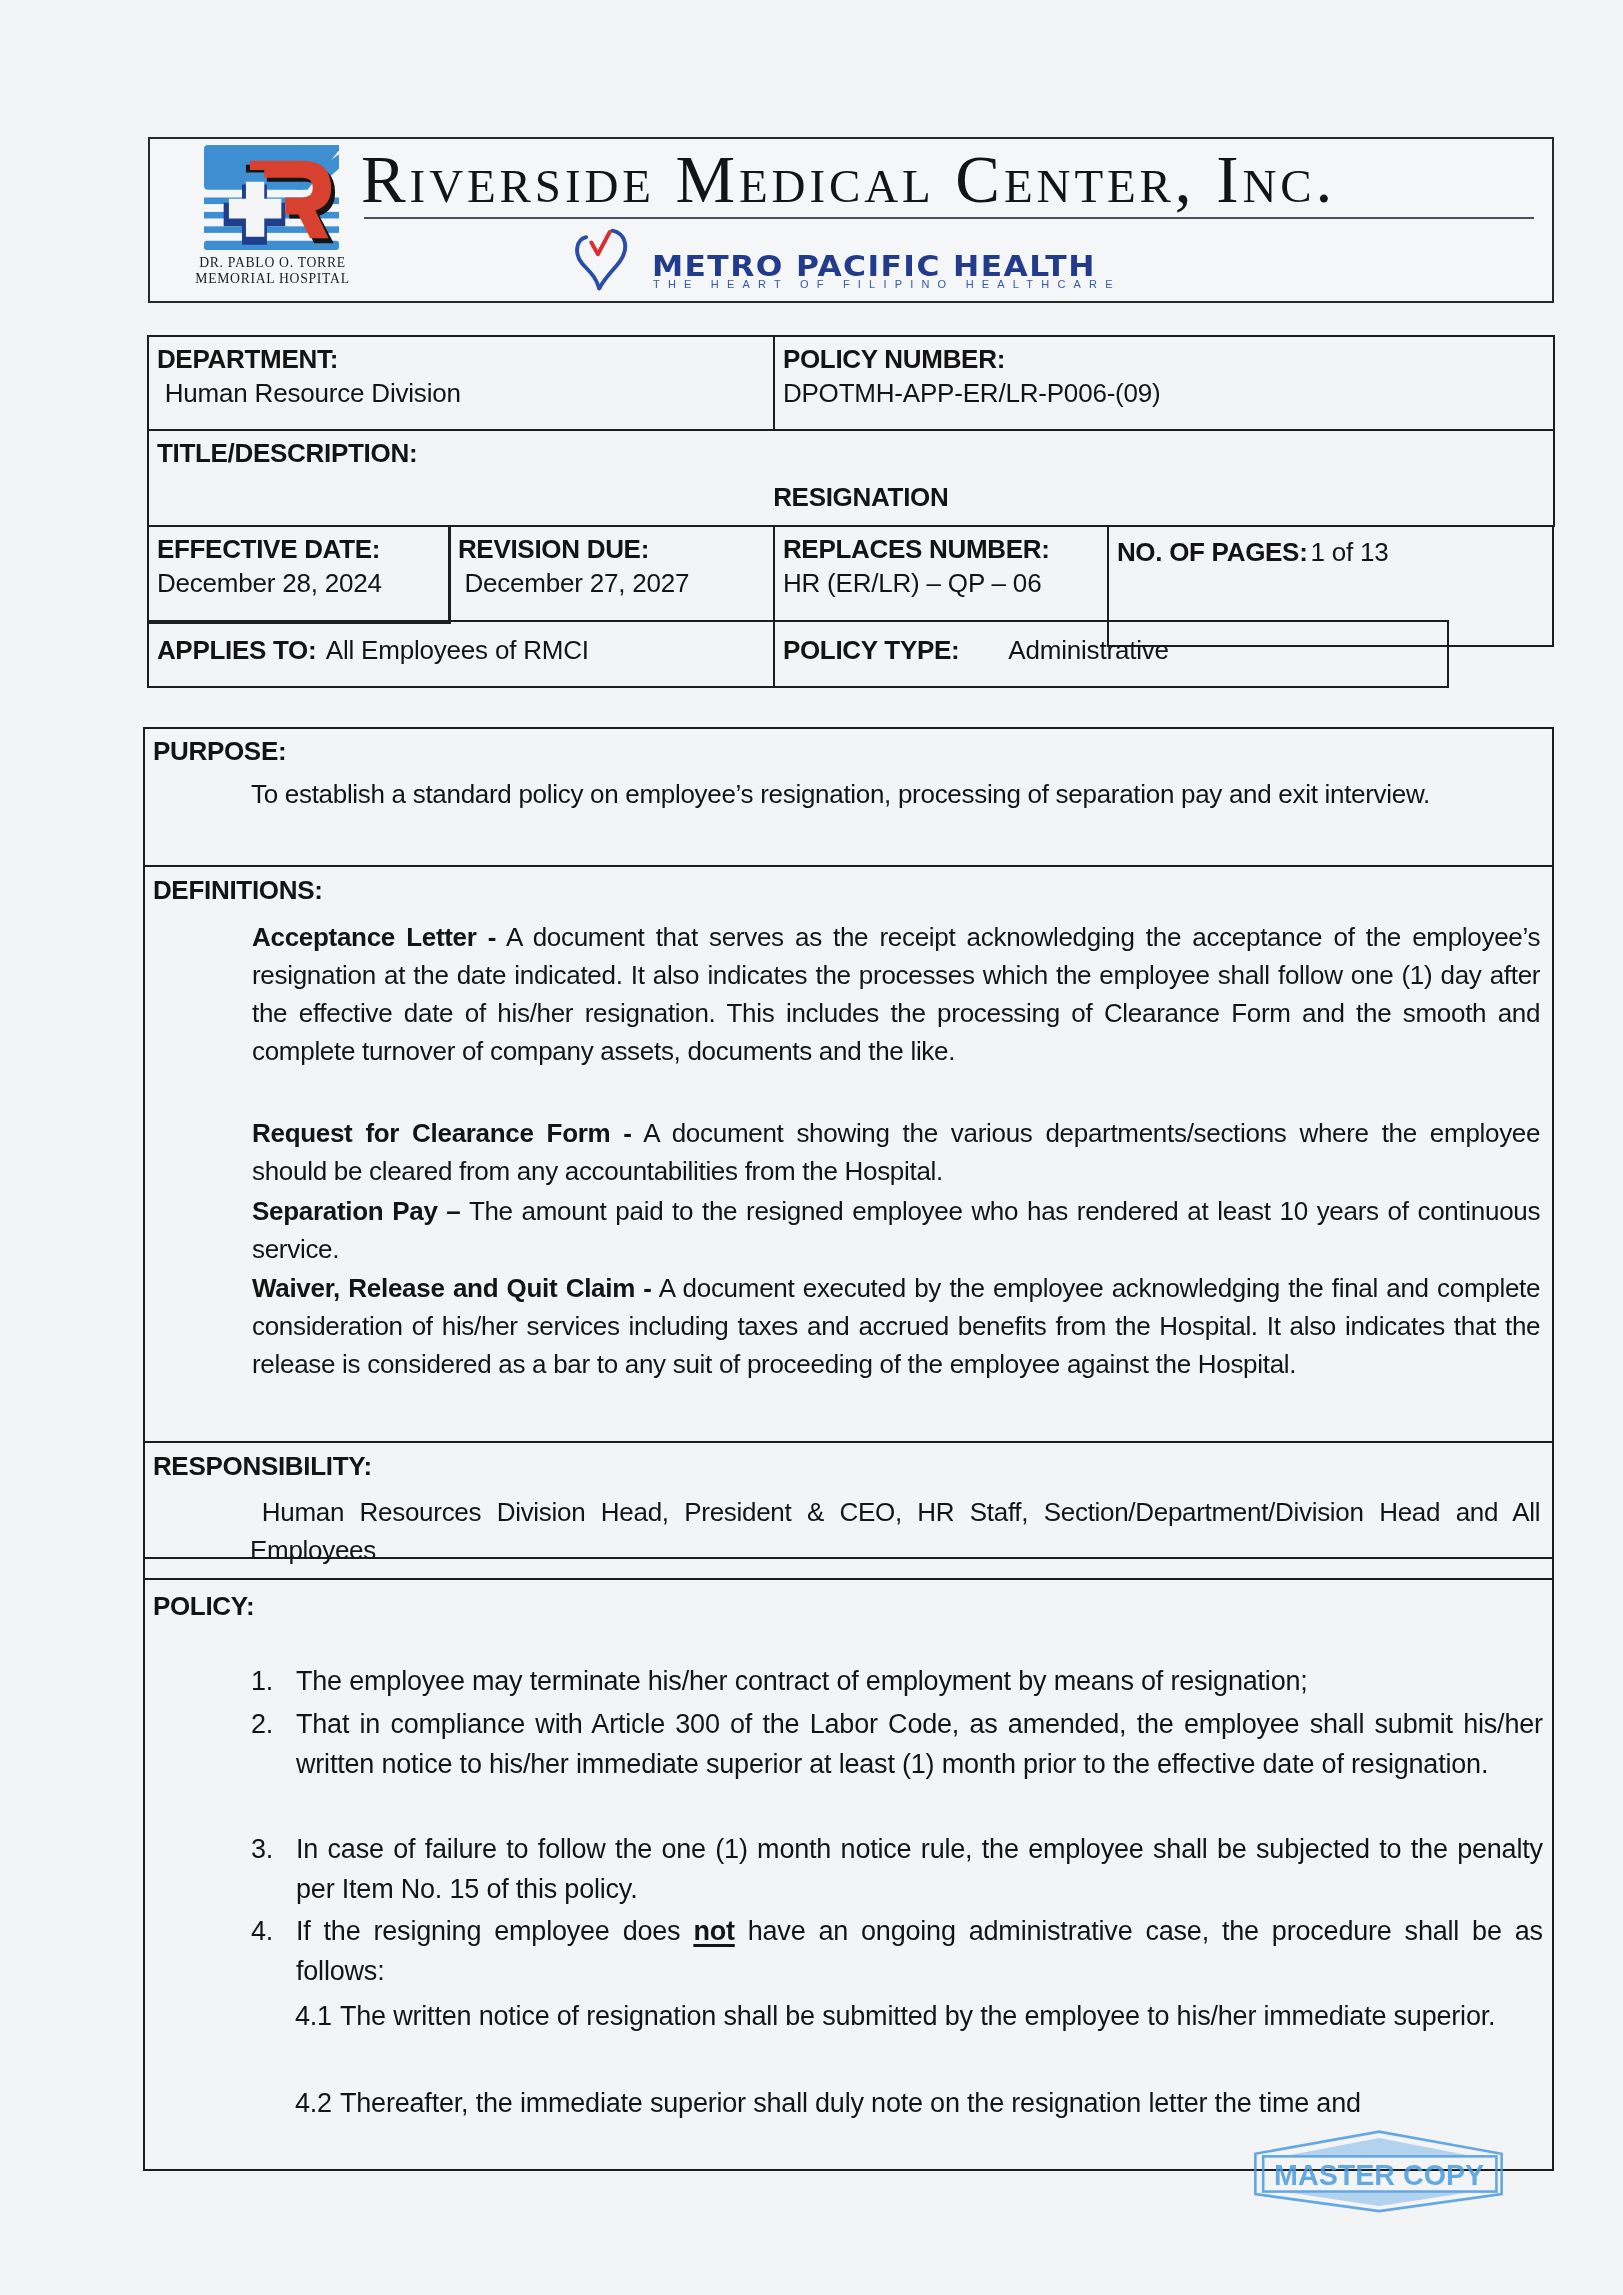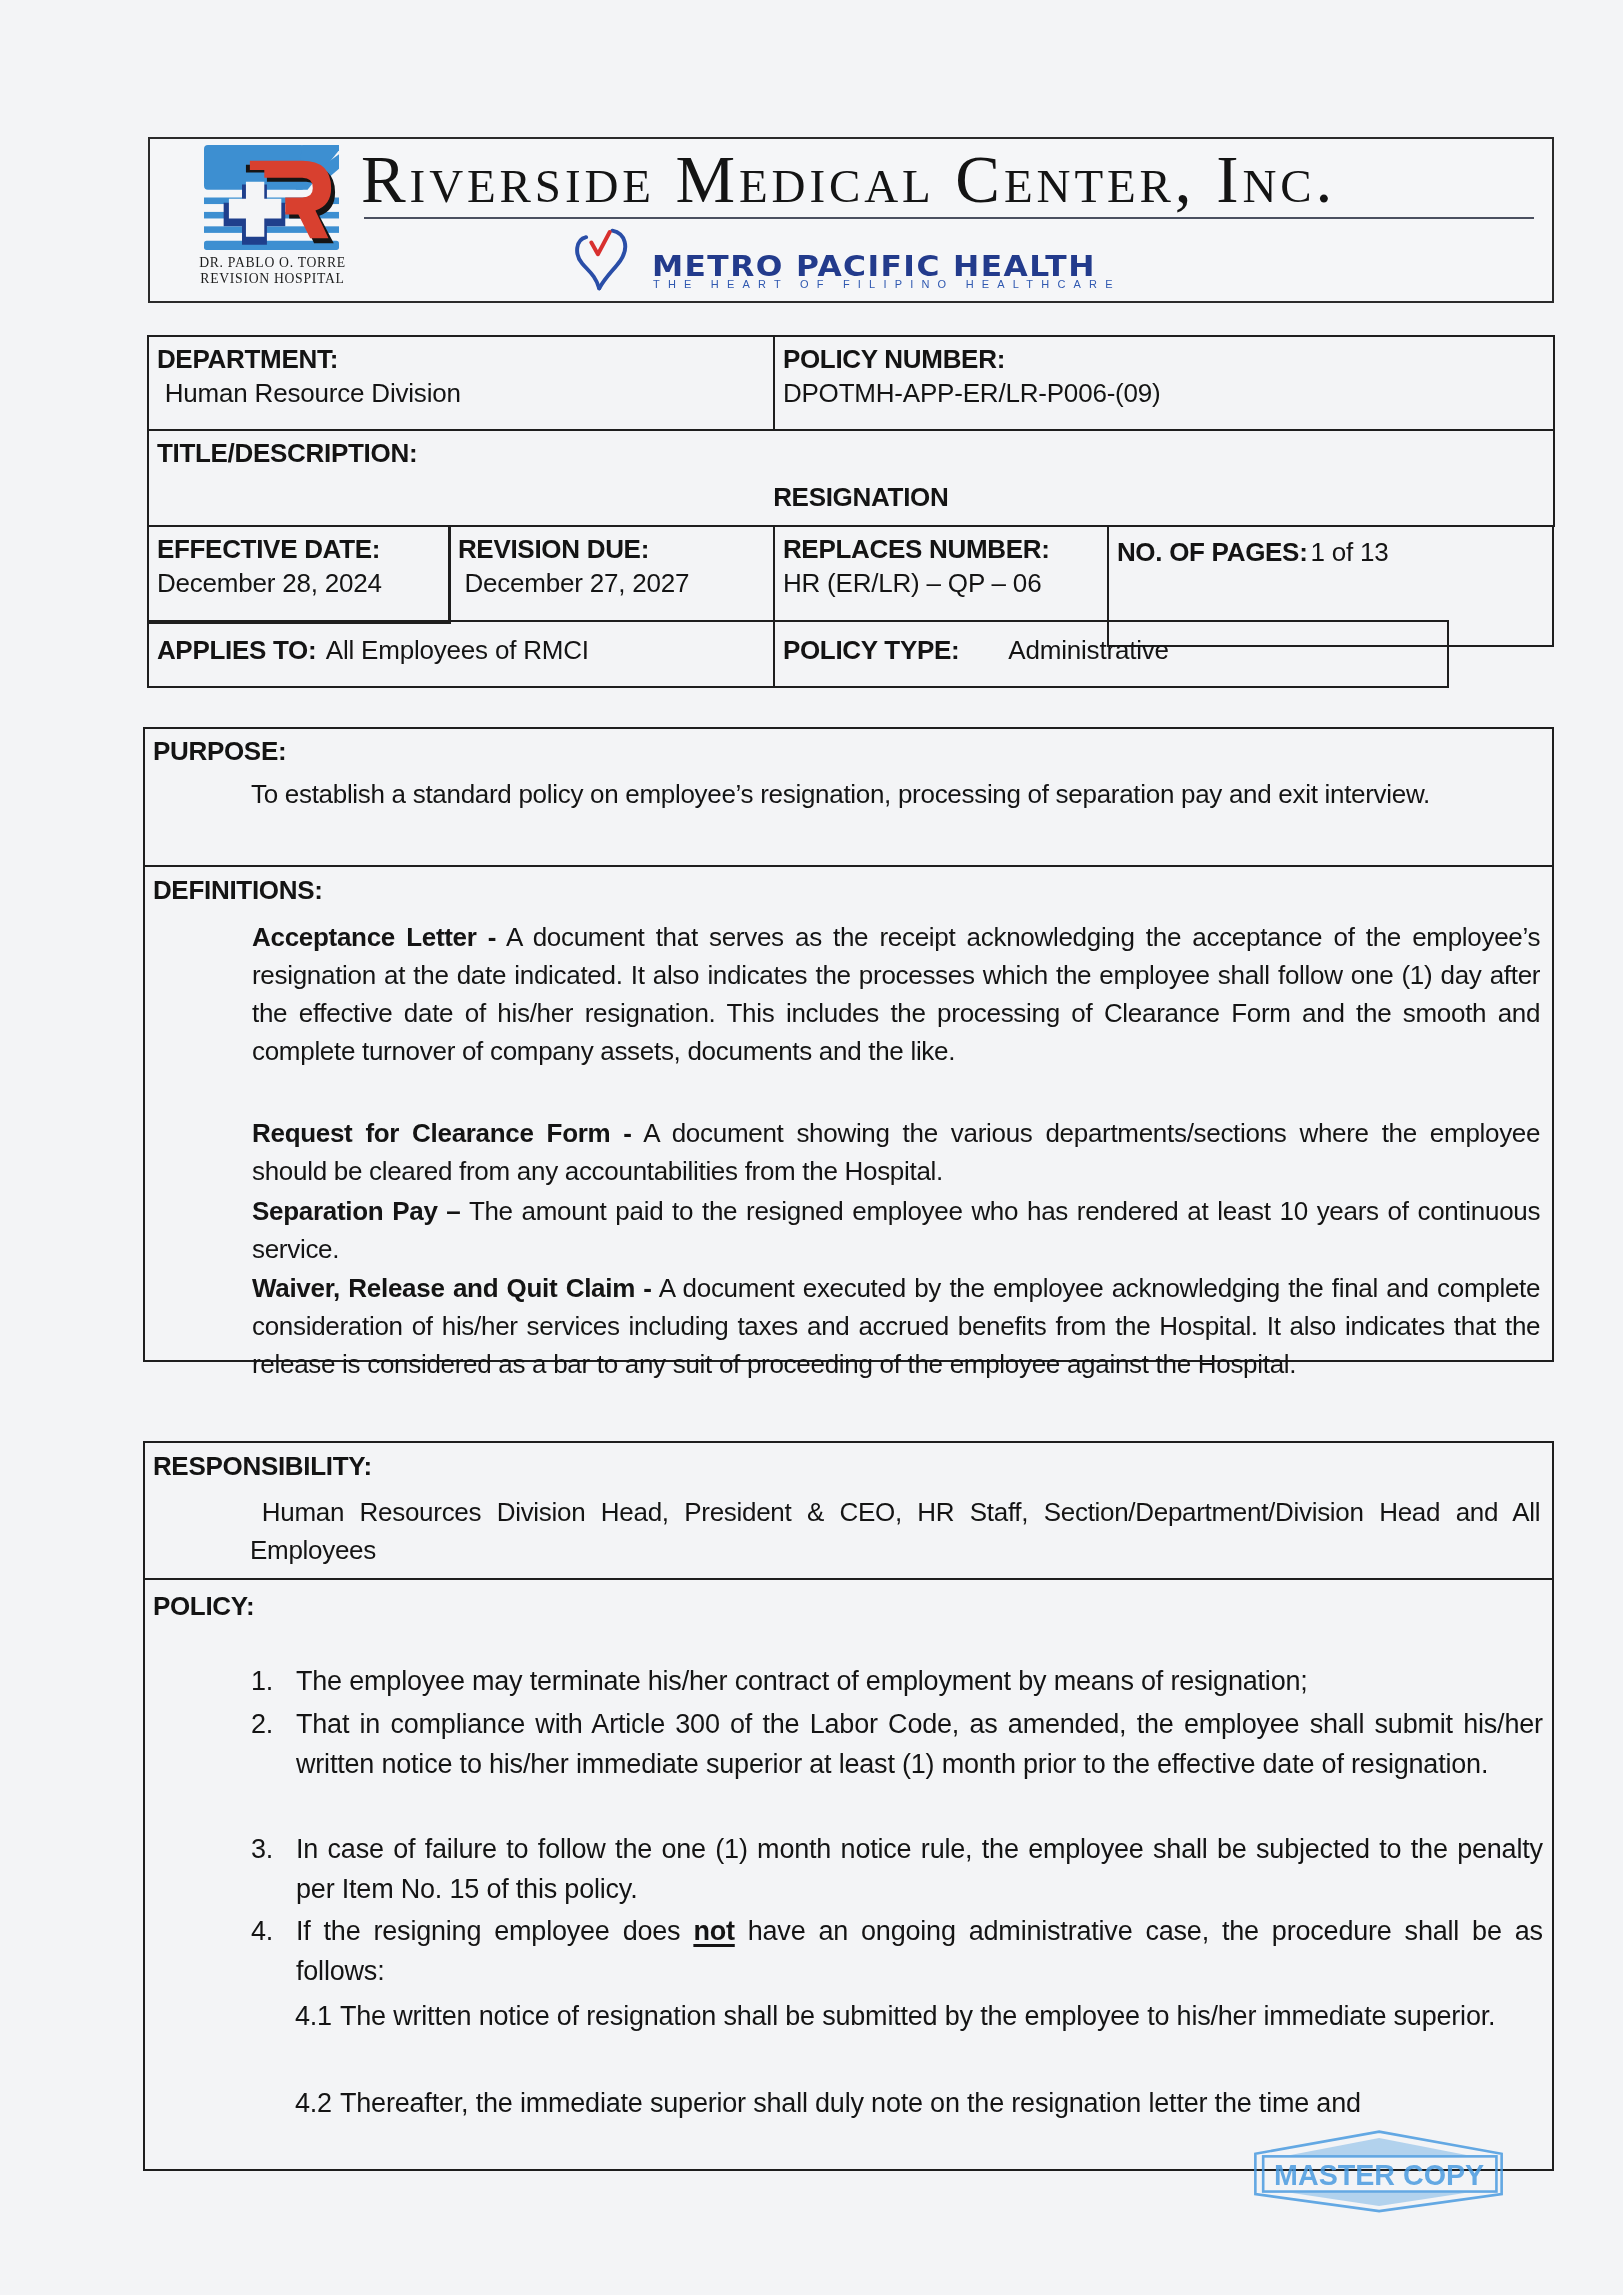--- a/index.html
+++ b/index.html
@@ -79,21 +79,21 @@
   <rect x="0" y="80" width="206" height="10" fill="#3d8fd1"></rect>
   <rect x="0" y="102" width="206" height="10" fill="#3d8fd1"></rect>
   <rect x="0" y="124" width="206" height="10" fill="#3d8fd1"></rect>
   <rect x="0" y="146" width="206" height="14" rx="4" fill="#3d8fd1"></rect>
   <polygon points="30,88 58,88 58,60 96,60 96,88 124,88 124,124 96,124 96,152 58,152 58,124 30,124" fill="#1f3f8c"></polygon>
   <polygon points="38,82 64,82 64,56 92,56 92,82 118,82 118,112 92,112 92,140 64,140 64,112 38,112" fill="#f4f5f7"></polygon>
   <path d="M64,30 L150,30 Q200,30 200,72 Q200,100 176,108 L198,150 L168,150 L150,112 L130,112 L130,86 L156,86 Q172,86 172,72 Q172,56 156,56 L96,56 L96,42 L64,42 Z" fill="#151515"></path>
   <path d="M70,24 L150,24 Q194,24 194,66 Q194,92 170,100 L190,142 L162,142 L144,106 L124,106 L124,80 L150,80 Q166,80 166,66 Q166,50 150,50 L92,50 L92,38 L70,38 Z" fill="#d8402f"></path>
 </svg>
 <div id="logo-caption-1" class="logo-caption">DR. PABLO O. TORRE</div>
-<div id="logo-caption-2" class="logo-caption">REVISION HOSPITAL</div>
+<div id="logo-caption-2" class="logo-caption">MEMORIAL HOSPITAL</div>
 
 <div id="company-name" class="abs">Riverside Medical Center, Inc.</div>
 <div id="header-rule" class="abs"></div>
 
 <svg id="mph-heart" class="abs" viewBox="0 0 90 96">
   <path d="M20,14 C4,18 2,40 14,54 C24,66 34,72 40,92" stroke="#2a4ea8" stroke-width="6" fill="none" stroke-linecap="round"></path>
   <path d="M60,4 C80,8 86,30 72,50 C62,64 50,74 40,92" stroke="#2a4ea8" stroke-width="6" fill="none" stroke-linecap="round"></path>
   <path d="M28,22 L38,40 L56,6" stroke="#d8302f" stroke-width="6" fill="none" stroke-linecap="round" stroke-linejoin="round"></path>
 </svg>
 <div id="mph-name" class="abs">METRO PACIFIC HEALTH</div>
@@ -143,21 +143,21 @@
     <span class="lbl">POLICY TYPE:</span>
     <span class="val" style="margin-left:46px;">Administrative</span>
   </div>
 </div>
 
 <div class="sect" style="top:727px; height:140px;">
   <div class="sect-title" style="top:6.5px;">PURPOSE:</div>
   <div class="para" style="left:106px; right:37px; top:46px; text-align:left;">To establish a standard policy on employee’s resignation, processing of separation pay and exit interview.</div>
 </div>
 
-<div class="sect" style="top:865px; height:497px;">
+<div class="sect" style="top:865px; height:694px;">
   <div class="sect-title" style="top:7.9px;">DEFINITIONS:</div>
   <div class="para" style="left:107px; right:11.8px; top:51px;">
     <b>Acceptance Letter -</b><span> A document that serves as the receipt acknowledging the acceptance of the employee’s resignation at the date indicated. It also indicates the processes which the employee shall follow one (1) day after the effective date of his/her resignation. This includes the processing of Clearance Form and the smooth and complete turnover of company assets, documents and the like.</span>
   </div>
   <div class="para" style="left:107px; right:11.8px; top:247px;">
     <b>Request for Clearance Form -</b><span> A document showing the various departments/sections where the employee should be cleared from any accountabilities from the Hospital.</span>
   </div>
   <div class="para" style="left:107px; right:11.8px; top:325px;">
     <b>Separation Pay –</b><span> The amount paid to the resigned employee who has rendered at least 10 years of continuous service.</span>
   </div>

